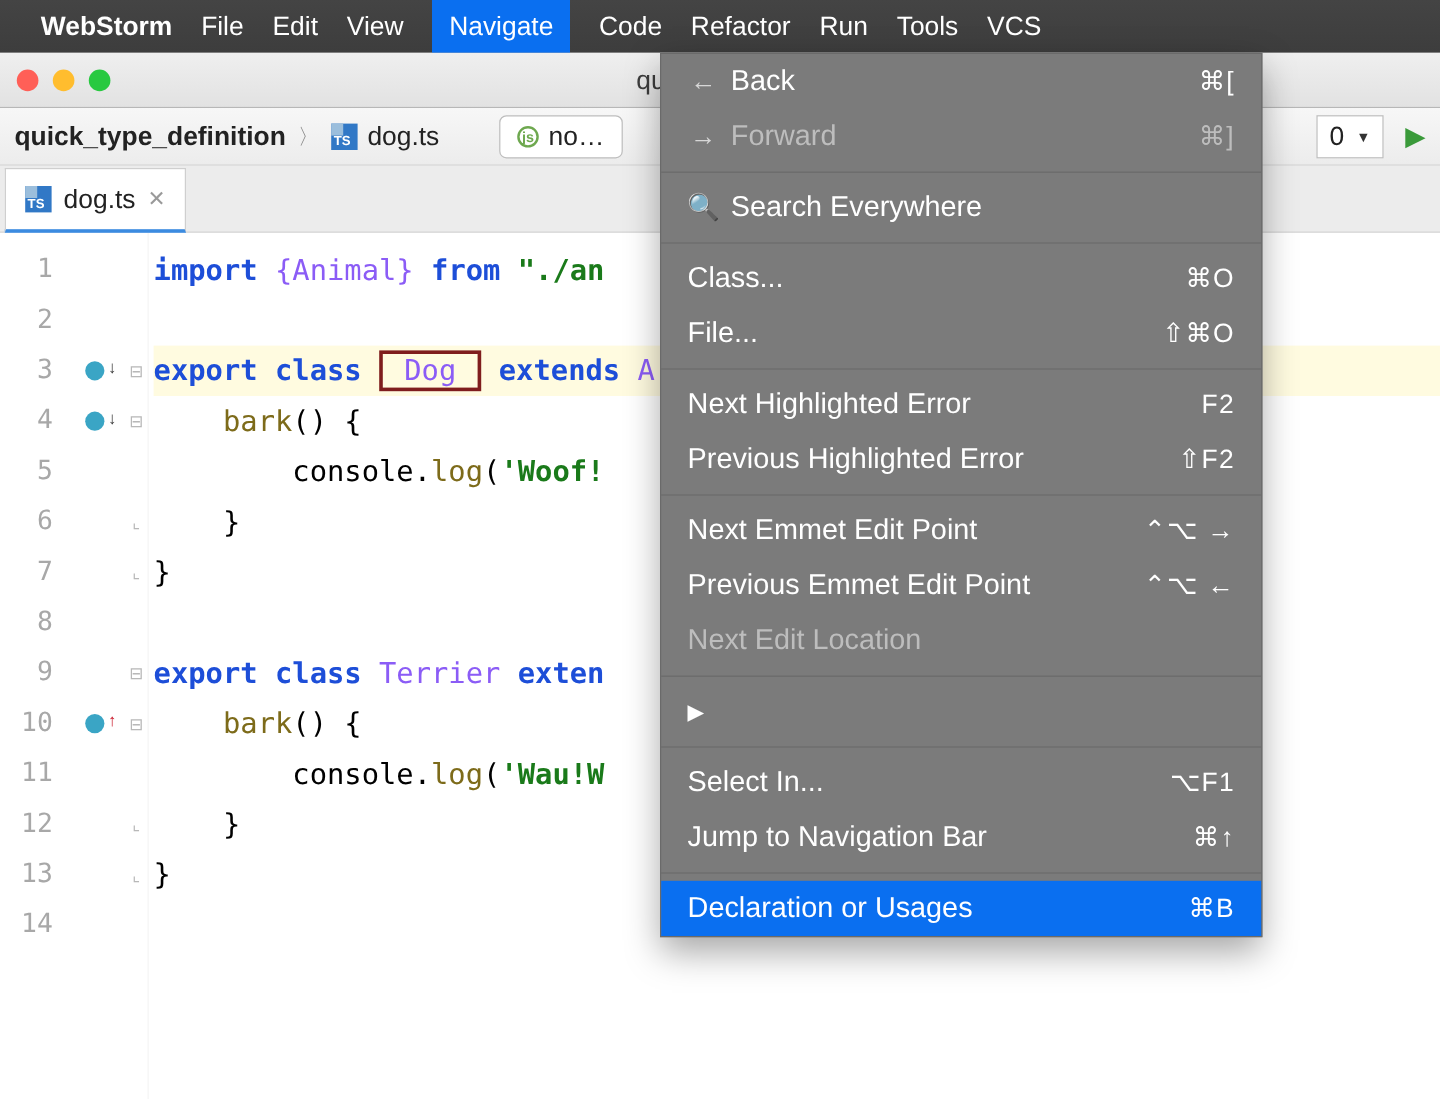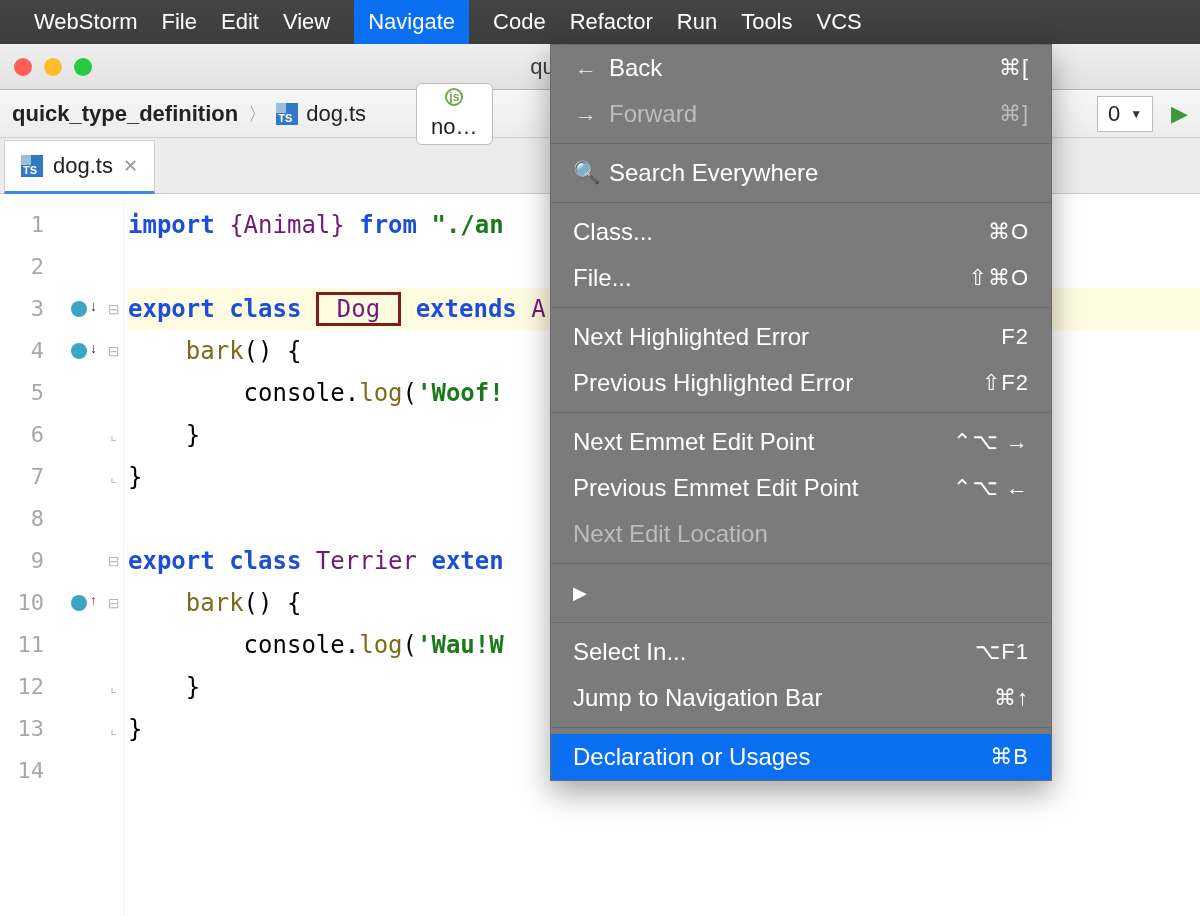--- a/index.html
+++ b/index.html
@@ -2,38 +2,38 @@
 <html><head>
 <meta charset="utf-8">
 <style>
   * { margin: 0; padding: 0; box-sizing: border-box; }
   html, body { width: 1200px; height: 916px; overflow: hidden; background: #fff; font-family: -apple-system, "Helvetica Neue", Arial, sans-serif; }
   .mono { font-family: "Menlo", "Consolas", monospace; }
 
   
   .menubar { height: 44px; background: linear-gradient(#444,#3d3d3d); display: flex; align-items: center; padding: 0 10px; color: #fff; font-size: 22px; font-weight: 400; gap: 24px; }
   .menubar .apple { font-size: 26px; }
-  .menubar .app { font-weight: 400; }
+  .menubar .app { font-weight: 700; }
   .menubar .item { cursor: default; }
   .menubar .active { background:#0a6ff0; padding:10px 14px; height:44px; display:flex; align-items:center; }
 
   
   .titlebar { height: 46px; background: linear-gradient(#efefef,#e2e2e2); display:flex; align-items:center; padding:0 14px; gap:8px; border-bottom:1px solid #b7b7b7; position:relative; }
   .traffic { display:flex; gap:12px; }
   .dot { width:18px; height:18px; border-radius:50%; }
   .dr { background:#ff5f57; } .dy { background:#ffbd2e; } .dg { background:#28c940; }
   .title { position:absolute; left:50%; transform:translateX(-50%); color:#3c3c3c; font-size:22px; }
 
   
   .crumbrow { height: 48px; background: linear-gradient(#f7f7f7,#ececec); border-bottom:1px solid #cfcfcf; display:flex; align-items:center; padding:0 12px; font-size:22px; color:#222; gap:10px; position:relative; }
   .crumb { display:flex; align-items:center; gap:8px; font-weight:600; }
   .chev { color:#888; font-size:18px; }
   .tsicon { width:22px; height:22px; background:#3178c6; color:#fff; font-size:11px; font-weight:700; display:flex; align-items:flex-end; justify-content:flex-start; padding:0 2px 1px 2px; position:relative; }
   .tsicon::before { content:""; position:absolute; top:0; left:0; width:10px; height:10px; background:#9bbedc; }
-  .pill { border:1px solid #bdbdbd; border-radius:6px; padding:4px 14px; display:flex; align-items:center; gap:8px; background:#fff;flex-direction:column; }
+  .pill { border:1px solid #bdbdbd; border-radius:6px; padding:4px 14px; display:flex; align-items:center; gap:8px; background:#fff; }
   .nodeicon { width:18px; height:18px; border-radius:50%; border:2px solid #6ea84f; display:flex; align-items:center; justify-content:center; color:#6ea84f; font-size:12px; font-weight:700; }
   .rightctrls { position:absolute; right:12px; display:flex; align-items:center; gap:18px; }
   .selbox { border:1px solid #bdbdbd; background:#fff; padding:4px 10px; display:flex; align-items:center; gap:10px; }
   .tri { font-size:12px; color:#333; }
   .runicon { color:#3a9a3a; font-size:22px; }
 
   
   .tabs { height: 56px; background:#ececec; border-bottom:1px solid #cfcfcf; display:flex; align-items:flex-end; padding-left:4px; }
   .tab { background:#fff; border:1px solid #cfcfcf; border-bottom:3px solid #3b8be0; padding:12px 16px; display:flex; align-items:center; gap:10px; font-size:22px; color:#222; position:relative; top:1px; }
   .tab .close { color:#9a9a9a; font-size:18px; }
@@ -47,21 +47,21 @@
   .ovr.dn::after { content:"↓"; position:absolute; right:-10px; top:-3px; font-size:14px; color:#333; }
   .ovr.up::after { content:"↑"; position:absolute; right:-10px; top:-3px; font-size:14px; color:#c23; }
   .fold { width:20px; background:#fff; border-right:1px solid #f3f3f3; padding-top:10px; }
   .fold div { height:42px; display:flex; align-items:center; justify-content:center; color:#b8b8b8; font-size:14px; }
   .code { flex:1; padding:10px 0 0 4px; font-size:24px; line-height:42px; background:#fff; }
   .code .ln { white-space:pre; }
   .hl { background:#fffbe0; }
   .kw { color:#1d4ed8; font-weight:600; }
   .fn { color:#7d6b1a; }
   .str { color:#1a7a1a; font-weight:600; }
-  .id { color:#701a75; }
+  .id { color:#8b5cf6; }
   .caretbox { border:3px solid #7f1d1d; padding:0 18px;margin-top:20px; }
 
   
   .menu { position:absolute; left:550px; top:44px; width:502px; background:#7b7b7b; color:#fff; font-size:24px; box-shadow:0 12px 28px rgba(0,0,0,.35); z-index:50; border:1px solid #6a6a6a; }
   .menu .row { display:flex; align-items:center; justify-content:space-between; padding:8px 22px; cursor:default; line-height:30px; }
   .menu .row.disabled { color:#bdbdbd; }
   .menu .row.hover { background:#0a6ff0; }
   .menu .sep { height:1px; background:#6a6a6a; margin:6px 0; }
   .menu .icon { width:26px; text-align:center; color:#d7d7d7; margin-right:10px; font-size:22px; }
   .menu .left { display:flex; align-items:center; }

